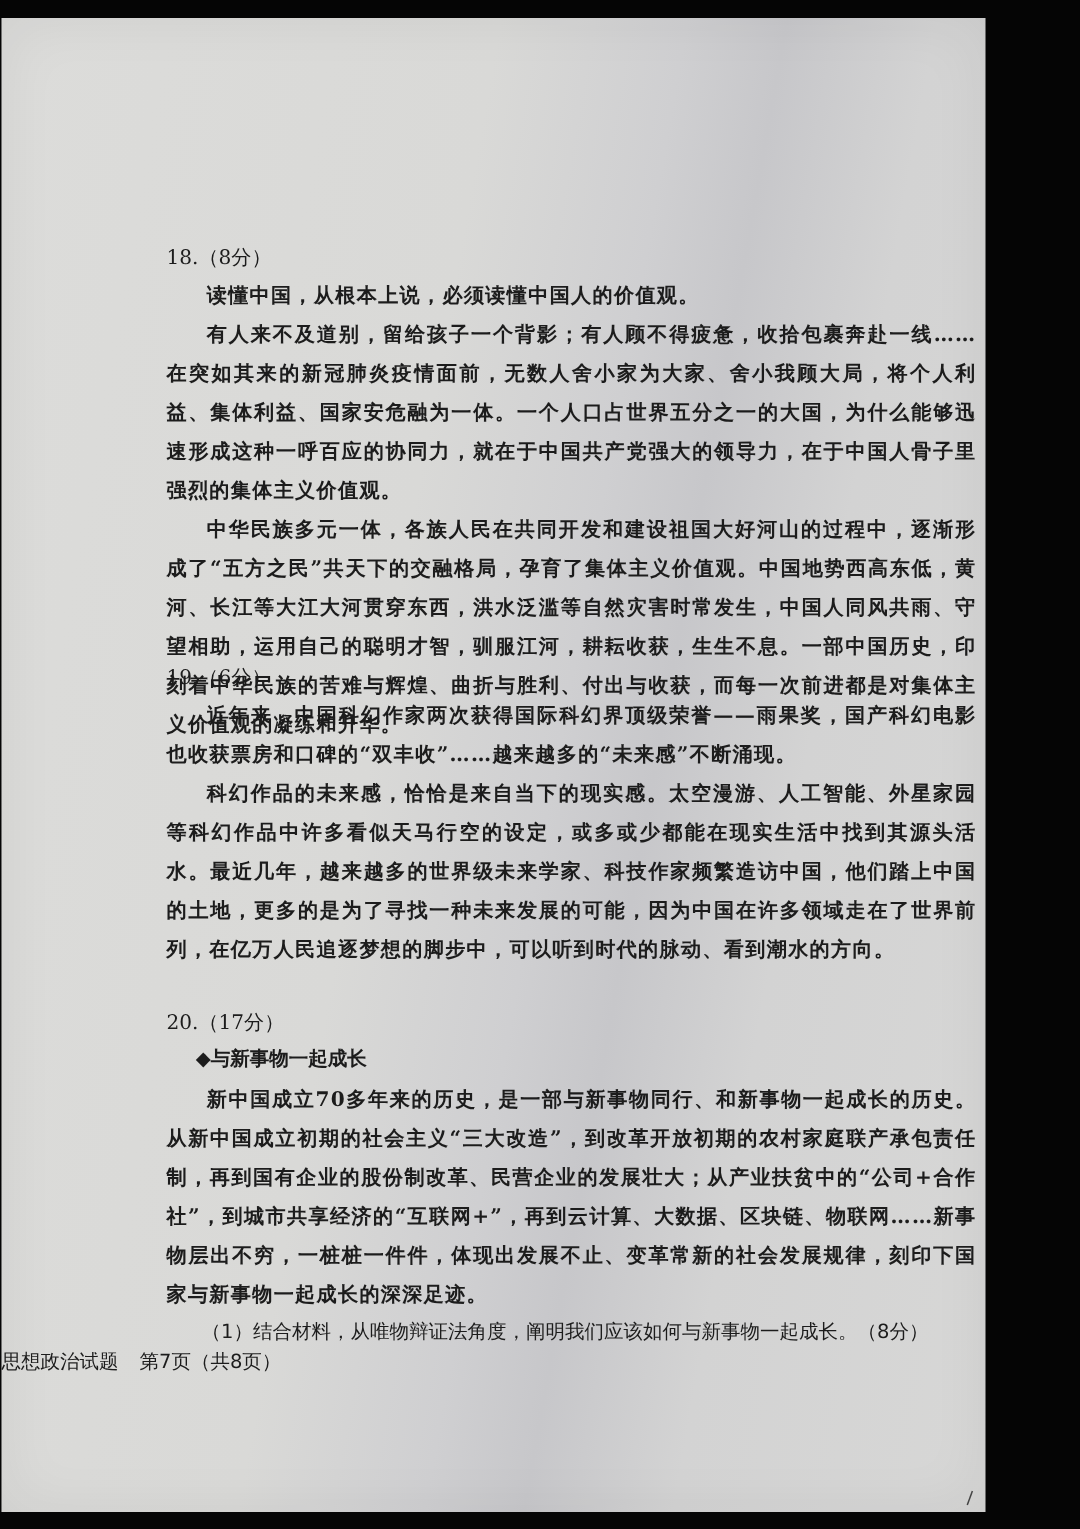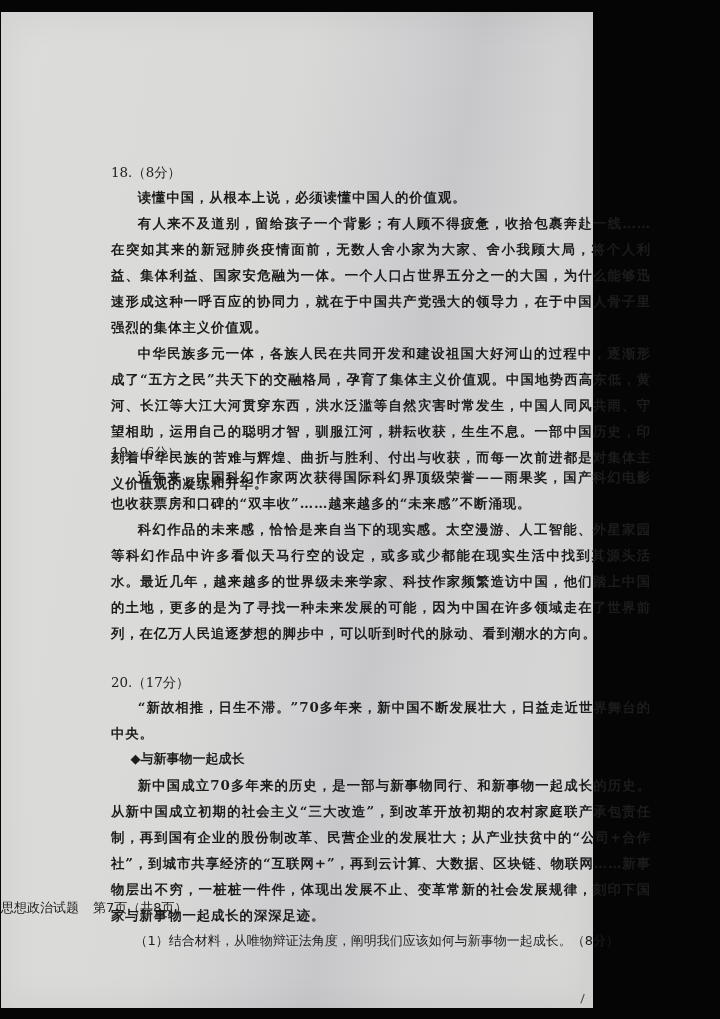--- a/index.html
+++ b/index.html
@@ -4,21 +4,21 @@
 <style>
   html, body { margin: 0; padding: 0; }
   body {
     width: 720px; height: 1019px; overflow: hidden;
     background: #050505;
     font-family: "DejaVu Serif", "Liberation Serif", serif;
   }
   .sheet {
     position: absolute;
     left: 1px; top: 12px;
-    width: 592px; height: 996px;
+    width: 656px; height: 996px;
     background: linear-gradient(100deg, #dcdcda 0%, #d9d9d7 40%, #cfcfd1 55%, #c7c7ca 63%, #d3d3d3 75%, #d7d7d6 100%);
     box-shadow: inset 0 0 40px rgba(0,0,0,0.06);
   }
   .content {
     position: absolute;
     left: 110px; top: 150px;
     width: 540px;
     color: #1c1c1c;
     font-size: 13.4px;
   }
@@ -86,21 +86,20 @@
     </section>
 
     <section class="q19">
       <p class="q-head">19.（6分）</p>
       <p class="para">近年来，中国科幻作家两次获得国际科幻界顶级荣誉——雨果奖，国产科幻电影也收获票房和口碑的“双丰收”……越来越多的“未来感”不断涌现。</p>
       <p class="para">科幻作品的未来感，恰恰是来自当下的现实感。太空漫游、人工智能、外星家园等科幻作品中许多看似天马行空的设定，或多或少都能在现实生活中找到其源头活水。最近几年，越来越多的世界级未来学家、科技作家频繁造访中国，他们踏上中国的土地，更多的是为了寻找一种未来发展的可能，因为中国在许多领域走在了世界前列，在亿万人民追逐梦想的脚步中，可以听到时代的脉动、看到潮水的方向。</p>
     </section>
 
     <section class="q20">
       <p class="q-head">20.（17分）</p>
-      <p class="para">“新故相推，日生不滞。”70多年来，新中国不断发展壮大，日益走近世界舞台的中央。</p>
       <p class="sub-heading">◆与新事物一起成长</p>
       <p class="para">新中国成立70多年来的历史，是一部与新事物同行、和新事物一起成长的历史。从新中国成立初期的社会主义“三大改造”，到改革开放初期的农村家庭联产承包责任制，再到国有企业的股份制改革、民营企业的发展壮大；从产业扶贫中的“公司+合作社”，到城市共享经济的“互联网+”，再到云计算、大数据、区块链、物联网……新事物层出不穷，一桩桩一件件，体现出发展不止、变革常新的社会发展规律，刻印下国家与新事物一起成长的深深足迹。</p>
       <p class="sub-q">（1）结合材料，从唯物辩证法角度，阐明我们应该如何与新事物一起成长。（8分）</p>
     </section>
 
   </div>
 
   <div class="footer">
     <span>思想政治试题</span><span>第7页（共8页）</span>
   </div>

